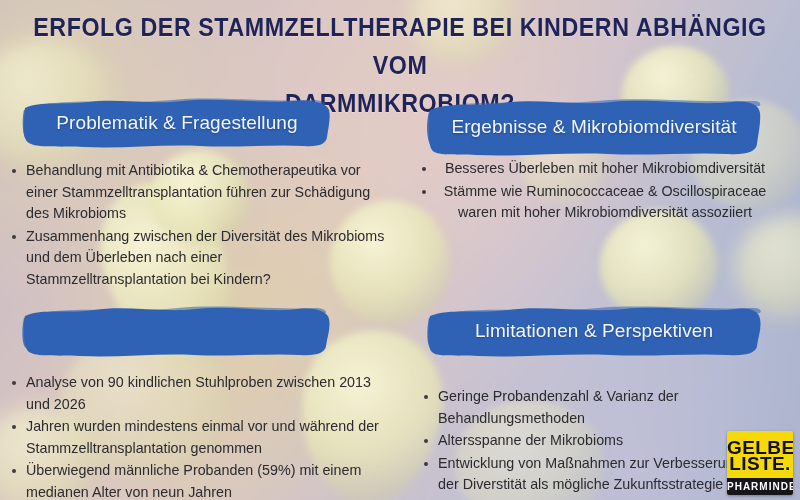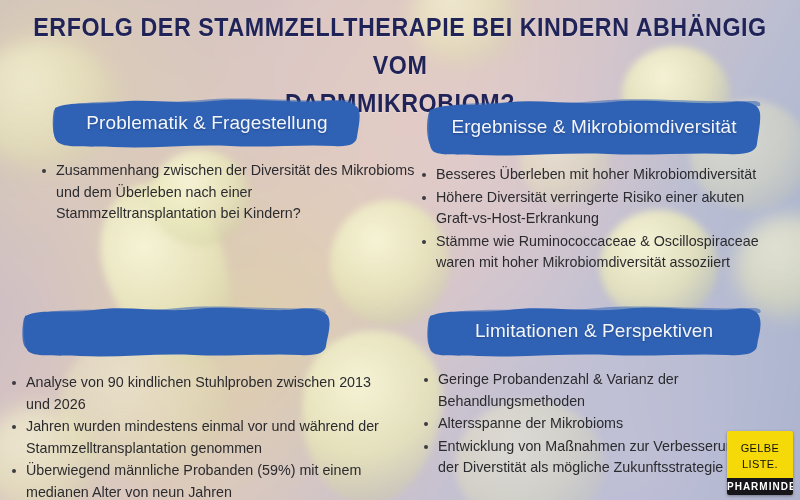--- a/index.html
+++ b/index.html
@@ -66,21 +66,21 @@
     letter-spacing: 0.6px;
     line-height: 38px;
     text-transform: uppercase;
     transform: scaleX(0.93);
     text-shadow: 0 1px 1px rgba(255,255,255,0.28);
   }
   .title .line { display: block; }
 
   
   .panel { position: absolute; }
-  .panel.tl { left: 0;   top: 96px;  width: 400px; padding-left: 30px; }
+  .panel.tl { left: 0;   top: 96px;  width: 400px; }
   .panel.tr { left: 400px; top: 96px;  width: 400px; }
   .panel.bl { left: 0;   top: 304px; width: 400px; }
   .panel.br { left: 400px; top: 304px; width: 400px; }
 
   
   .banner {
     position: relative;
     height: 54px;
     margin-left: 22px;
     margin-right: 68px;
@@ -127,42 +127,42 @@
     content: "";
     position: absolute;
     left: 2px;
     top: 9px;
     width: 4px;
     height: 4px;
     border-radius: 50%;
     background: #3b3b40;
   }
   .panel.tl ul.bullets { margin: 10px 14px 0 10px; }
-  .panel.tr ul.bullets { margin: 6px 26px 0 20px; }
+  .panel.tr ul.bullets { margin: 0 26px 0 20px; text-align: center; }
   .panel.bl ul.bullets { margin: 14px 18px 0 10px; }
-  .panel.br ul.bullets { margin: 11px 36px 0 22px; }
+  .panel.br ul.bullets { margin: 28px 36px 0 22px; }
 
   
   .logo {
     position: absolute;
     left: 727px;
     top: 431px;
     width: 66px;
     height: 64px;
     background: #f5d908;
     border-radius: 2px;
     box-shadow: 0 1px 3px rgba(0,0,0,0.35);
     overflow: hidden;
   }
   .logo .logo-top {
     padding: 9px 0 0 0;
     text-align: center;
     color: #111111;
-    font-weight: normal;
-    font-size: 11px;
+    font-weight: bold;
+    font-size: 19px;
     line-height: 16px;
     letter-spacing: 0.4px;
     font-family: "Liberation Sans Narrow", "Liberation Sans", sans-serif;
   }
   .logo .logo-bar {
     position: absolute;
     left: 0; right: 0; bottom: 0;
     height: 17px;
     background: #16161a;
     color: #ffffff;
@@ -209,40 +209,40 @@
           <path fill="#2f62b5" d="M3,12 C18,5 42,9 66,6 C95,2 128,9 160,5 C196,1 240,8 272,5 C292,3 305,8 307,14
             C309,22 306,33 305,41 C304,48 297,51 282,50 C250,48 214,52 178,50 C140,48 100,53 62,51
             C38,50 14,52 7,47 C1,43 1,33 2,24 Z"></path>
           <path fill="#2f62b5" opacity="0.85" d="M2,14 C12,9 26,14 34,12 C40,11 44,16 42,22 C40,30 44,38 38,44 C32,50 12,48 5,44 C0,40 0,22 2,14 Z"></path>
           <path fill="#2f62b5" opacity="0.55" d="M24,8 C60,3 110,8 150,4 C190,0 245,6 288,4 C298,3.5 304,6 304,9 C260,11 200,7 150,10 C100,13 50,9 24,11 Z"></path>
         </svg>
       </span>
       <span class="banner-text">Problematik &amp; Fragestellung</span>
     </div>
     <ul class="bullets">
+      <li>Behandlung mit Antibiotika &amp; Chemotherapeutika vor einer Stammzelltransplantation führen zur Schädigung des Mikrobioms</li>
       <li>Zusammenhang zwischen der Diversität des Mikrobioms und dem Überleben nach einer Stammzelltransplantation bei Kindern?</li>
     </ul>
   </div>
 
   <div class="panel tr">
     <div class="banner">
       <span class="stroke">
         <svg viewBox="0 0 336 62" preserveAspectRatio="none" aria-hidden="true">
           <path fill="#2f62b5" d="M4,14 C22,6 48,11 76,7 C110,2 148,10 186,6 C224,2 272,10 306,6 C326,4 333,10 334,17
             C335,26 332,40 331,48 C330,56 320,59 302,58 C266,56 224,60 182,58 C138,56 94,61 50,59
             C28,58 10,60 6,54 C2,49 2,26 4,14 Z"></path>
           <path fill="#2f62b5" opacity="0.85" d="M3,16 C14,10 30,16 39,14 C46,13 50,19 48,26 C46,35 50,45 43,51 C36,58 14,56 6,51 C0,46 0,25 3,16 Z"></path>
           <path fill="#2f62b5" opacity="0.55" d="M28,9 C68,4 124,10 170,5 C214,0 276,7 324,5 C334,4.5 335,7 334,10 C286,13 218,8 162,11 C106,14 52,10 28,12 Z"></path>
         </svg>
       </span>
       <span class="banner-text">Ergebnisse &amp; Mikrobiomdiversität</span>
     </div>
     <ul class="bullets">
       <li>Besseres Überleben mit hoher Mikrobiomdiversität</li>
-      <li>Höhere Diversität verringerte Risiko einer akuten Graft-vs-Host-Erkrankung</li>
       <li>Stämme wie Ruminococcaceae &amp; Oscillospiraceae waren mit hoher Mikrobiomdiversität assoziiert</li>
     </ul>
   </div>
 
   <div class="panel bl">
     <div class="banner">
       <span class="stroke">
         <svg viewBox="0 0 310 54" preserveAspectRatio="none" aria-hidden="true">
           <path fill="#2f62b5" d="M3,12 C20,4 46,10 72,6 C104,1 140,9 174,5 C210,1 248,9 276,5 C294,3 306,8 307,15
             C309,24 305,34 304,42 C303,49 294,52 278,51 C246,49 210,53 172,51 C134,49 96,54 58,52

